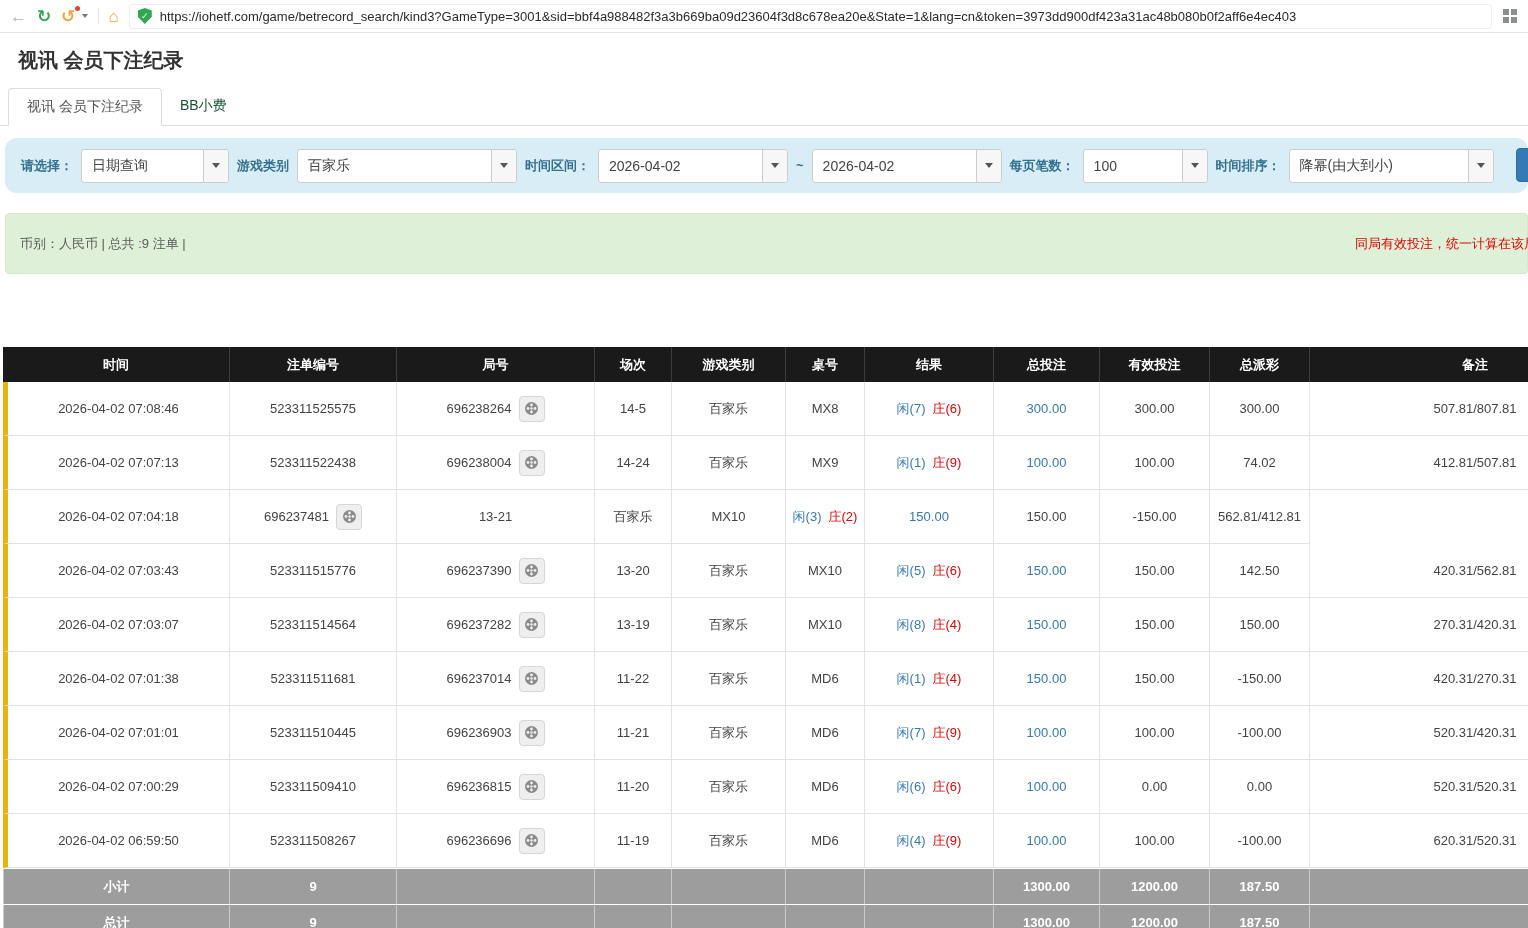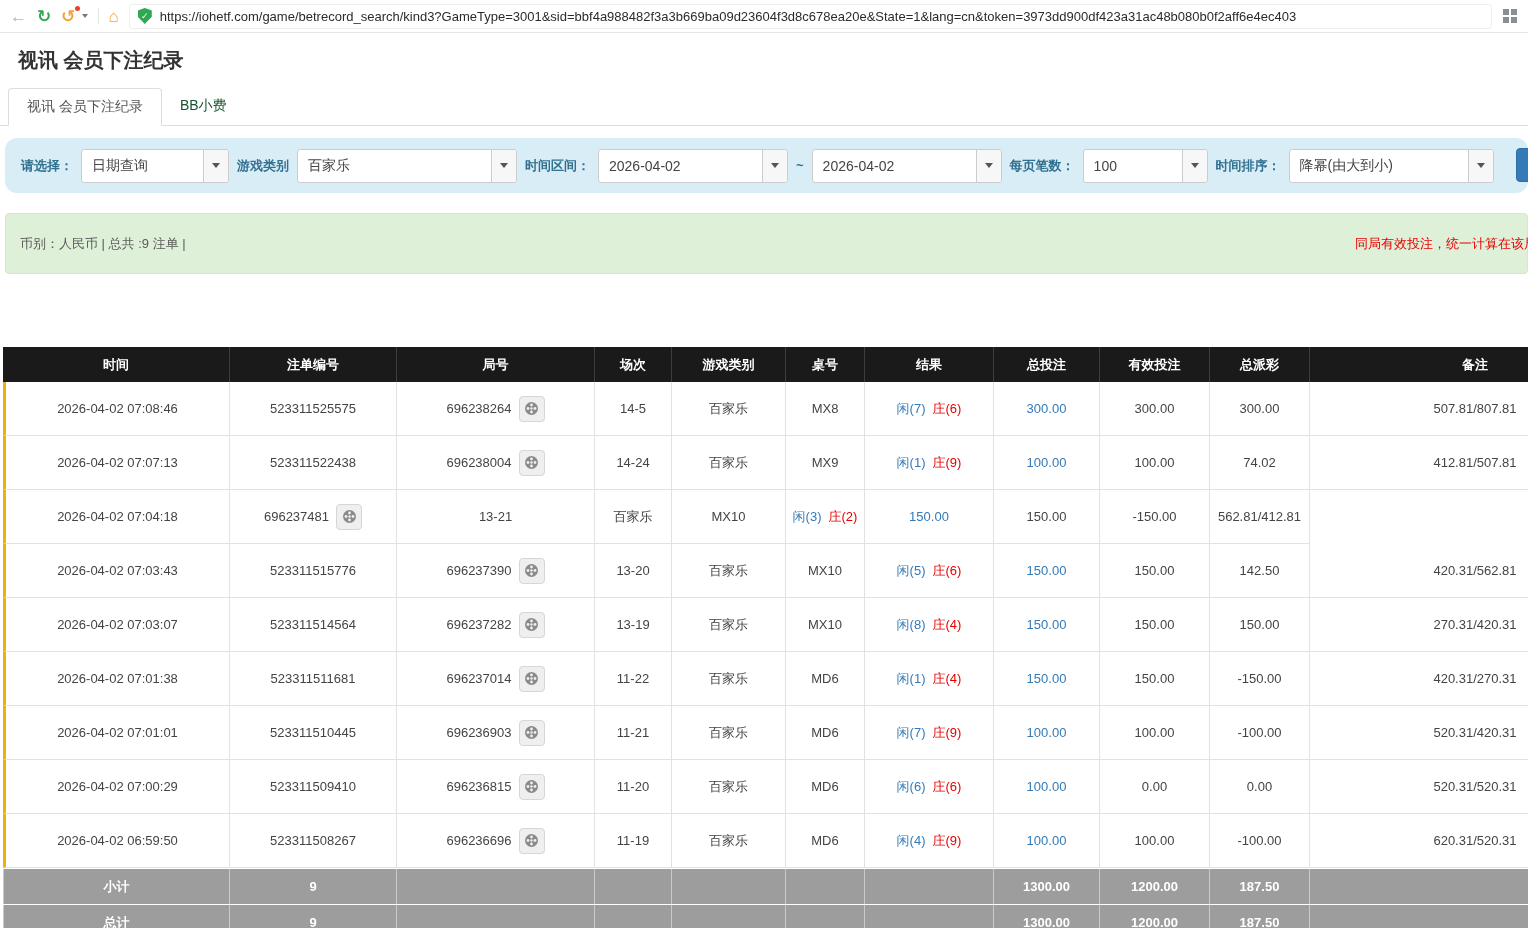--- a/index.html
+++ b/index.html
@@ -46,21 +46,21 @@
   .summary-left{font-size:13px;color:#5a5a5a;white-space:nowrap}
   .summary-right{position:absolute;right:-10px;font-size:13px;color:#e60000;white-space:nowrap}
 
   
   .btable{margin:73px 0 0 3px;width:1638px;font-size:13px}
   .grid-row{display:grid;grid-template-columns:227px 167px 198px 77px 114px 79px 129px 106px 110px 100px 331px}
   .hrow{background:#1a1a1a;color:#fff;font-weight:700;height:35px}
   .hrow .cell{border-right:1px solid #3c3c3c;display:flex;align-items:center;justify-content:center}
   .data-row{height:54px;background:#fff}
   .data-row .cell{border-right:1px solid #e2e2e2;border-bottom:1px solid #e2e2e2;display:flex;align-items:center;justify-content:center;color:#444;gap:7px;white-space:nowrap;overflow:hidden}
-  .data-row .cell:first-child{border-left:3px solid #eab308}
+  .data-row .cell:first-child{border-left:5px solid #eab308}
   .link{color:#337ab7;cursor:pointer}
   .player{color:#337ab7}
   .banker{color:#e60000}
   .neg{color:#e60000}
   .video-btn{width:26px;height:26px;background:#efefef;border:1px solid #d6d6d6;border-radius:4px;display:flex;align-items:center;justify-content:center;cursor:pointer;flex:0 0 auto}
   .frow{height:36px;background:#9d9d9d;color:#fff;font-weight:700;border-top:1px solid #fff}
   .frow .cell{border-right:1px solid #c9c9c9;display:flex;align-items:center;justify-content:center;white-space:nowrap}
   .frow .cell:first-child{border-left:1px solid #c9c9c9}
 </style>
 </head>

